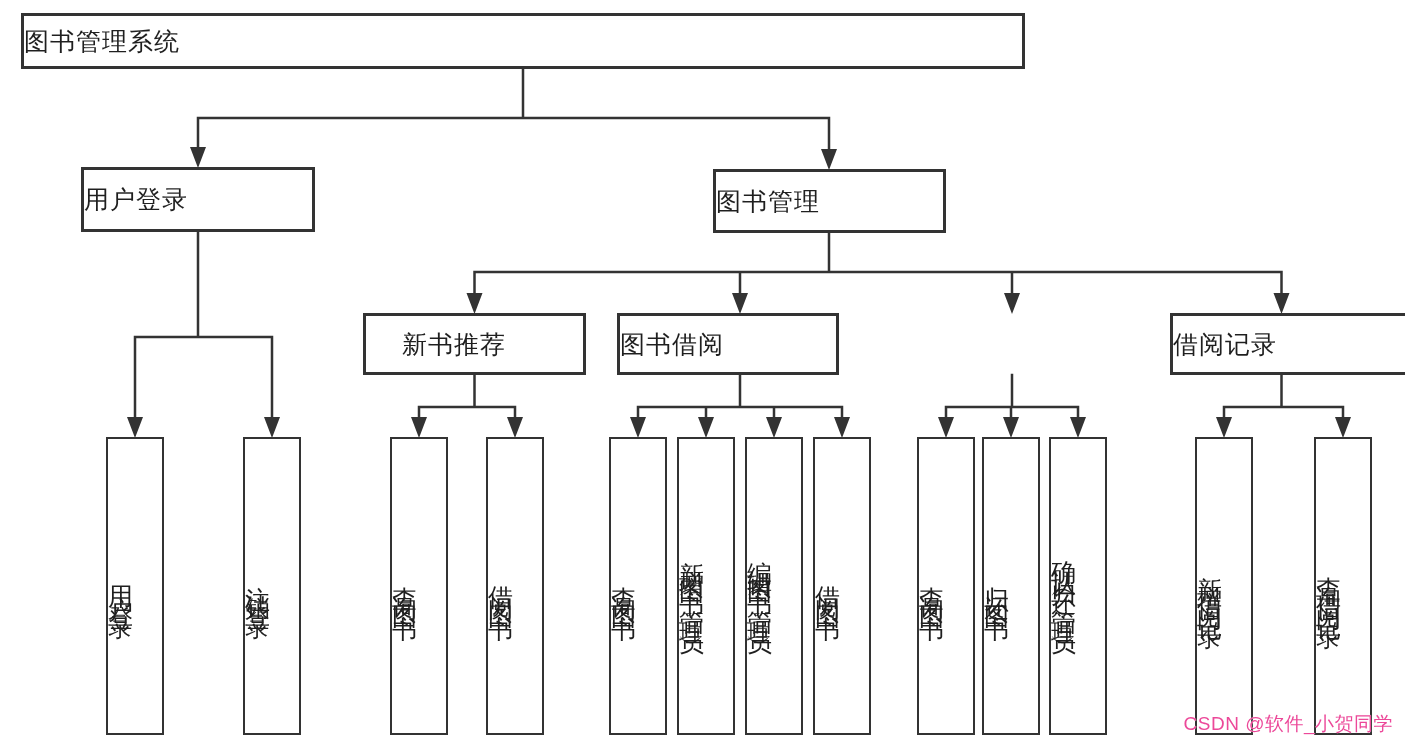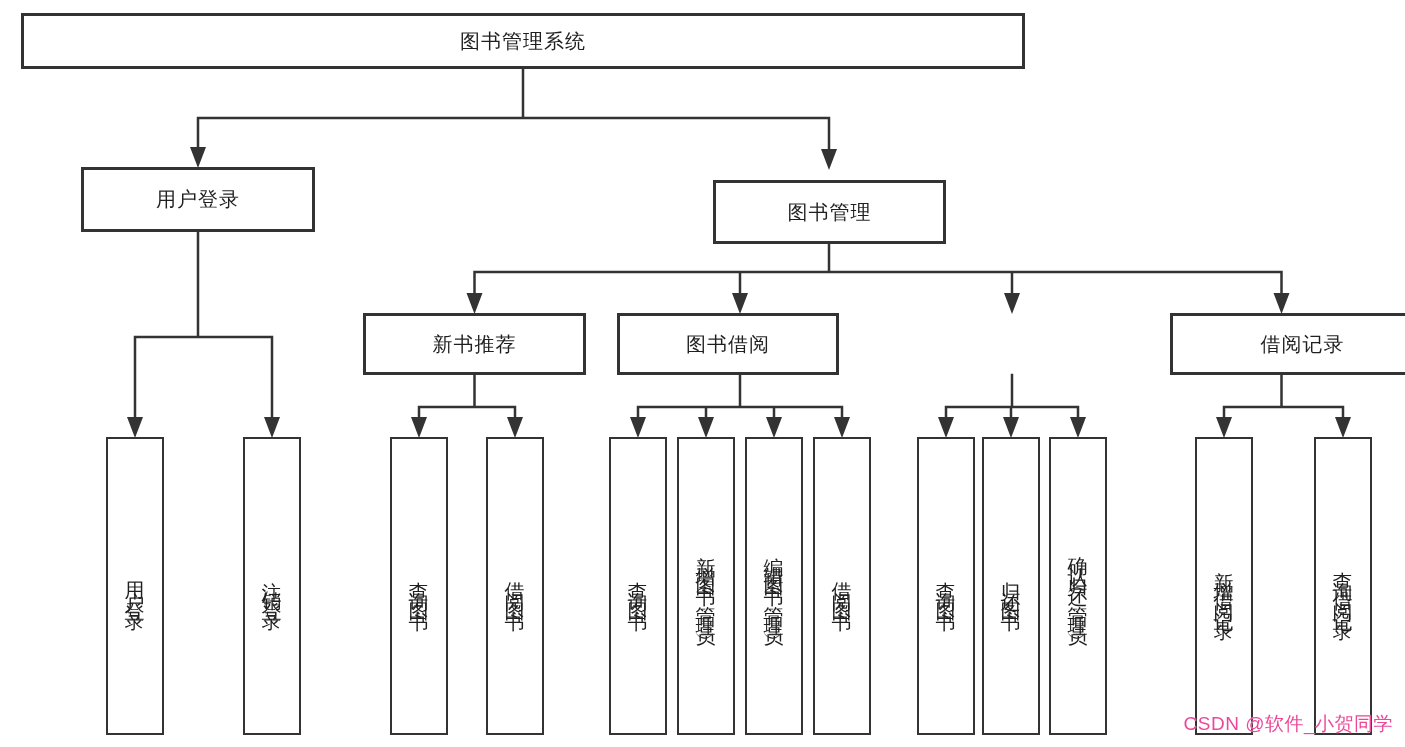--- a/index.html
+++ b/index.html
@@ -17,22 +17,22 @@
     left: 0; top: 0;
     width: 1405px; height: 747px;
   }
   .node {
     position: absolute;
     background: #ffffff;
     border: 3px solid #333333;
     box-sizing: border-box;
     display: flex;
     align-items: center;
-    justify-content: center;
-    font-size: 20px;
+    justify-content: flex-start;
+    font-size: 25px;
     letter-spacing: 1px;
     white-space: nowrap;
   }
   .leaf {
     border-width: 2.5px;
   }
   .leaf .vtext {
     writing-mode: vertical-rl;
     text-orientation: mixed;
     letter-spacing: 10px;
@@ -84,25 +84,25 @@
              M1343 438 L1335 417 L1351 417 Z"></path>
   </svg>
 
   <div class="node" style="left:21px; top:13px; width:1004px; height:56px;">
     <span>图书管理系统</span>
   </div>
 
   <div class="node" style="left:81px; top:167px; width:234px; height:65px;">
     <span>用户登录</span>
   </div>
-  <div class="node" style="left:713px; top:169px; width:233px; height:64px;margin-top:11px;">
+  <div class="node" style="left:713px; top:169px; width:233px; height:64px;">
     <span>图书管理</span>
   </div>
 
-  <div class="node" style="left:363px; top:313px; width:223px; height:62px;">
+  <div class="node" style="left:363px; top:313px; width:223px; height:62px;padding-left:36px;">
     <span>新书推荐</span>
   </div>
   <div class="node" style="left:617px; top:313px; width:222px; height:62px;">
     <span>图书借阅</span>
   </div>
   <div class="node" style="left:1170px; top:313px; width:265px; height:62px;">
     <span>借阅记录</span>
   </div>
 
   <div class="node leaf" style="left:106px; top:437px; width:58px; height:298px;">

